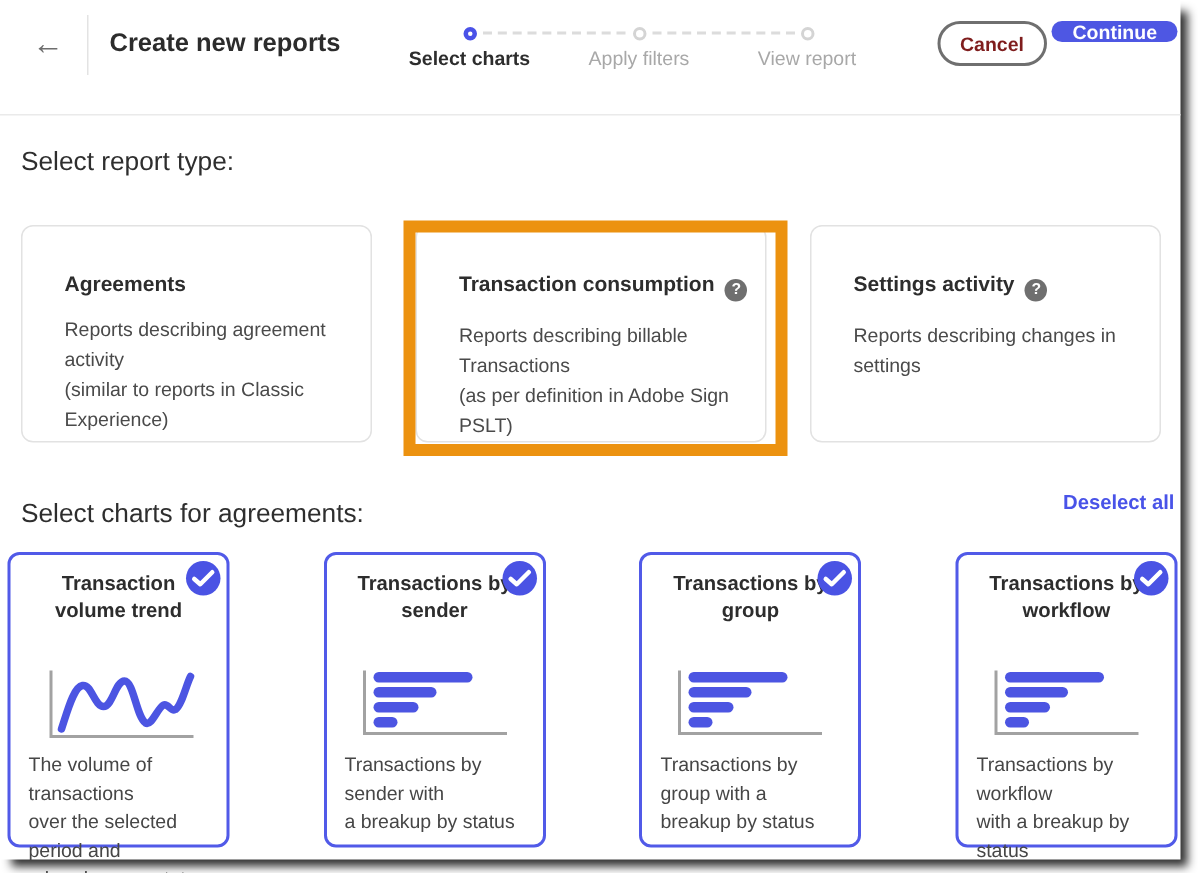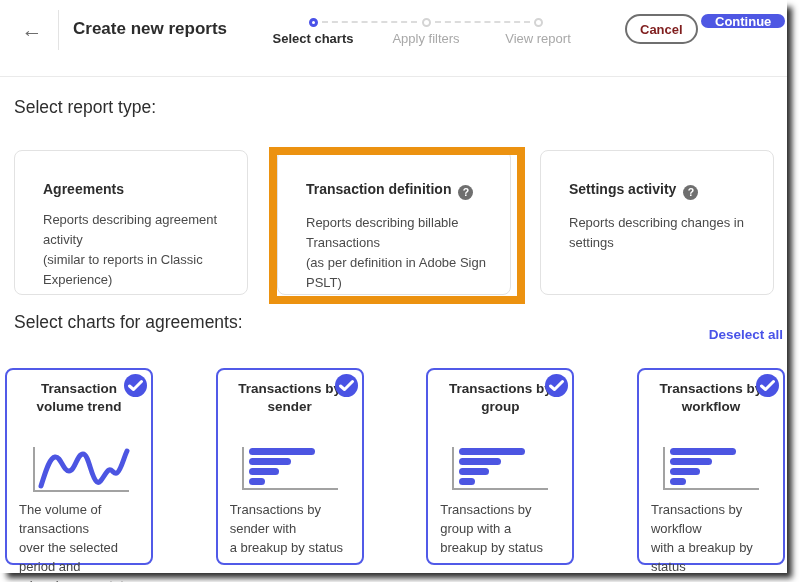--- a/index.html
+++ b/index.html
@@ -27,21 +27,21 @@
                 border:2px solid #6f6f6f; border-radius:15px; background:#fff;
                 font-family:inherit; font-size:13px; font-weight:bold; color:#7f1d1d; cursor:pointer; }
   .continue-btn { position:absolute; left:701px; top:14px; height:14px; padding:0 14px;
                   border:none; border-radius:15px; background:#4e57e3;
                   font-family:inherit; font-size:13px; font-weight:bold; color:#fff; cursor:pointer; }
   .header-rule { position:absolute; left:0; top:76px; width:787px; height:1px; background:#eaeaea; }
 
   
   .section-heading { position:absolute; left:14px; font-size:17.5px; color:#2e2e2e; }
   .heading-report-type { top:97px; }
-  .heading-charts { top:312px; }
+  .heading-charts { top:332px; }
 
   .report-cards { position:absolute; left:14px; top:150px; width:760px; height:145px;
                   display:flex; gap:29px; }
   .report-card { flex:1; background:#fff; border:1px solid #e2e2e2; border-radius:8px;
                  padding:30px 8px 0 28px; cursor:pointer; }
   .report-card-title { font-size:14px; font-weight:bold; color:#2d2d2d; }
   .help-icon { display:inline-flex; width:15px; height:15px; border-radius:50%;
                background:#6f6f6f; color:#fff; font-size:10.5px; font-weight:bold;
                align-items:center; justify-content:center; margin-left:7px;
                vertical-align:-2px; }
@@ -93,21 +93,21 @@
 
   <div class="section-heading heading-report-type">Select report type:</div>
 
   <div class="report-cards">
     <div class="report-card">
       <div class="report-card-title">Agreements</div>
       <div class="report-card-desc">Reports describing agreement activity
 (similar to reports in Classic Experience)</div>
     </div>
     <div class="report-card">
-      <div class="report-card-title"><span>Transaction definition</span><span class="help-icon">?</span></div>
+      <div class="report-card-title"><span>Transaction consumption</span><span class="help-icon">?</span></div>
       <div class="report-card-desc">Reports describing billable Transactions
 (as per definition in Adobe Sign PSLT)</div>
     </div>
     <div class="report-card">
       <div class="report-card-title"><span>Settings activity</span><span class="help-icon">?</span></div>
       <div class="report-card-desc">Reports describing changes in settings</div>
     </div>
   </div>
 
   <div class="orange-box"></div>

